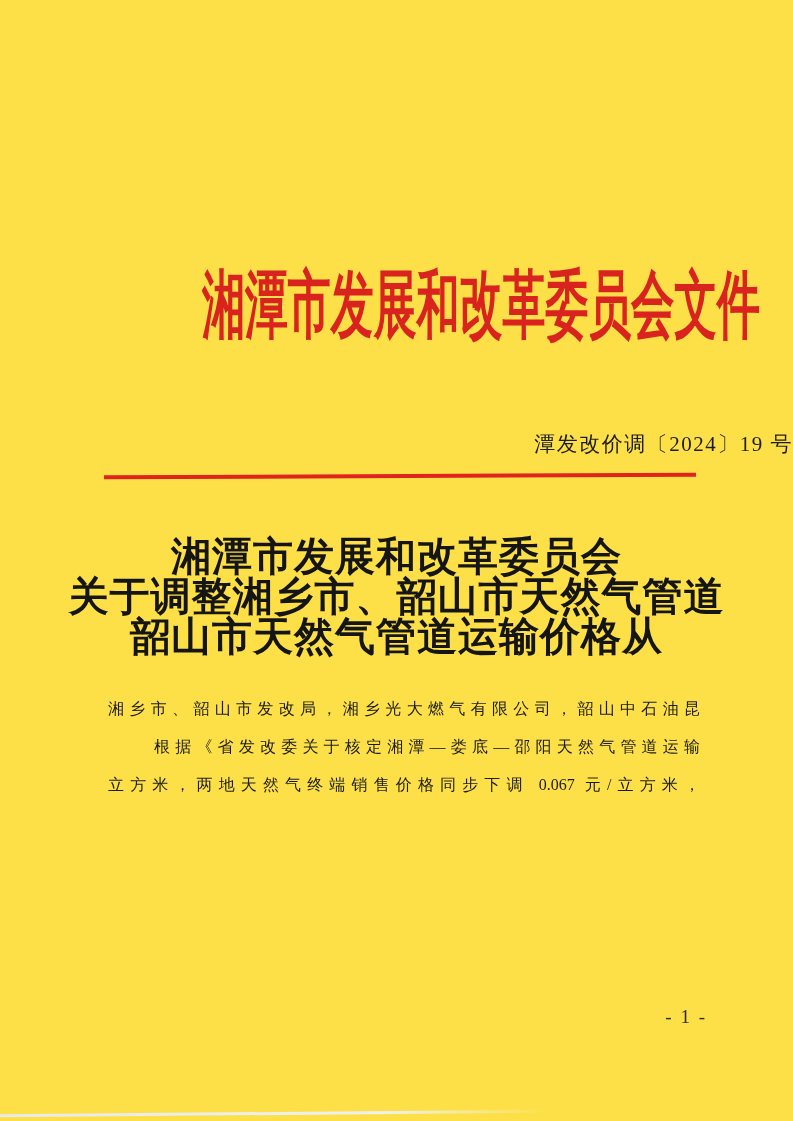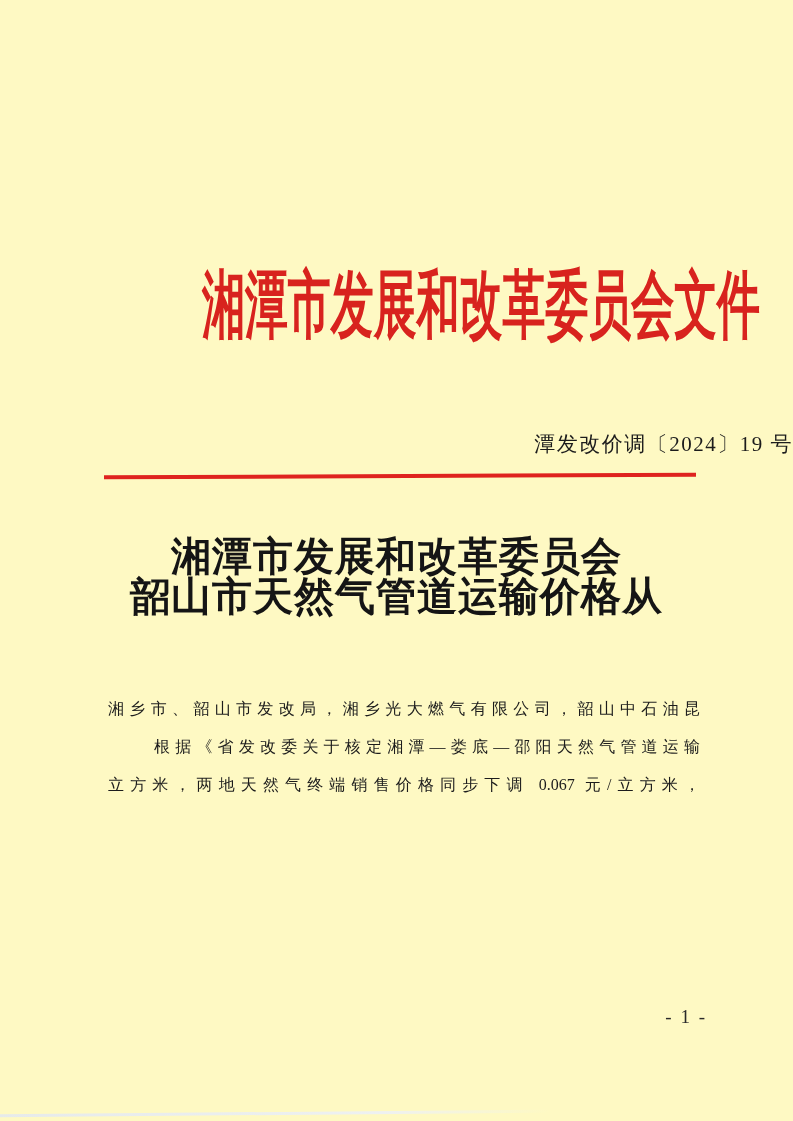--- a/index.html
+++ b/index.html
@@ -7,21 +7,21 @@
   body {
     font-family: "Liberation Serif", "DejaVu Serif", serif;
     width: 793px; height: 1121px;
     position: relative;
     overflow: hidden;
   }
   .page {
     position: absolute;
     left: 0; top: 0;
     width: 793px; height: 1121px;
-    background: #fef9c3;
+    background: #fde047;
   }
   
   .red-header {
     position: absolute;
     top: 258px; left: 0;
     width: 100%;
     text-align: center;
     line-height: 95px;
     white-space: nowrap;
   }
@@ -112,20 +112,21 @@
   <div class="red-header">
     <span class="stretch" style="color: rgb(216, 35, 30);">湘潭市发展和改革委员会文件</span>
   </div>
 
   <div class="doc-number">潭发改价调〔2024〕19 号</div>
 
   <div class="red-line" style="background-color: rgb(223, 35, 31);"></div>
 
   <div class="notice-title">
     <div>湘潭市发展和改革委员会</div>
+    <div>关于调整湘乡市、韶山市天然气管道</div>
     <div>韶山市天然气管道运输价格从</div>
   </div>
 
   <div class="body-text" style="color: rgb(28, 28, 28);">
     <div class="body-line justify">湘乡市、韶山市发改局，湘乡光大燃气有限公司，韶山中石油昆</div>
     <div class="body-line justify indent">根据《省发改委关于核定湘潭—娄底—邵阳天然气管道运输</div>
     <div class="body-line justify">立方米，两地天然气终端销售价格同步下调 0.067 元/立方米，</div>
   </div>
 
   <div class="page-number">- 1 -</div>

